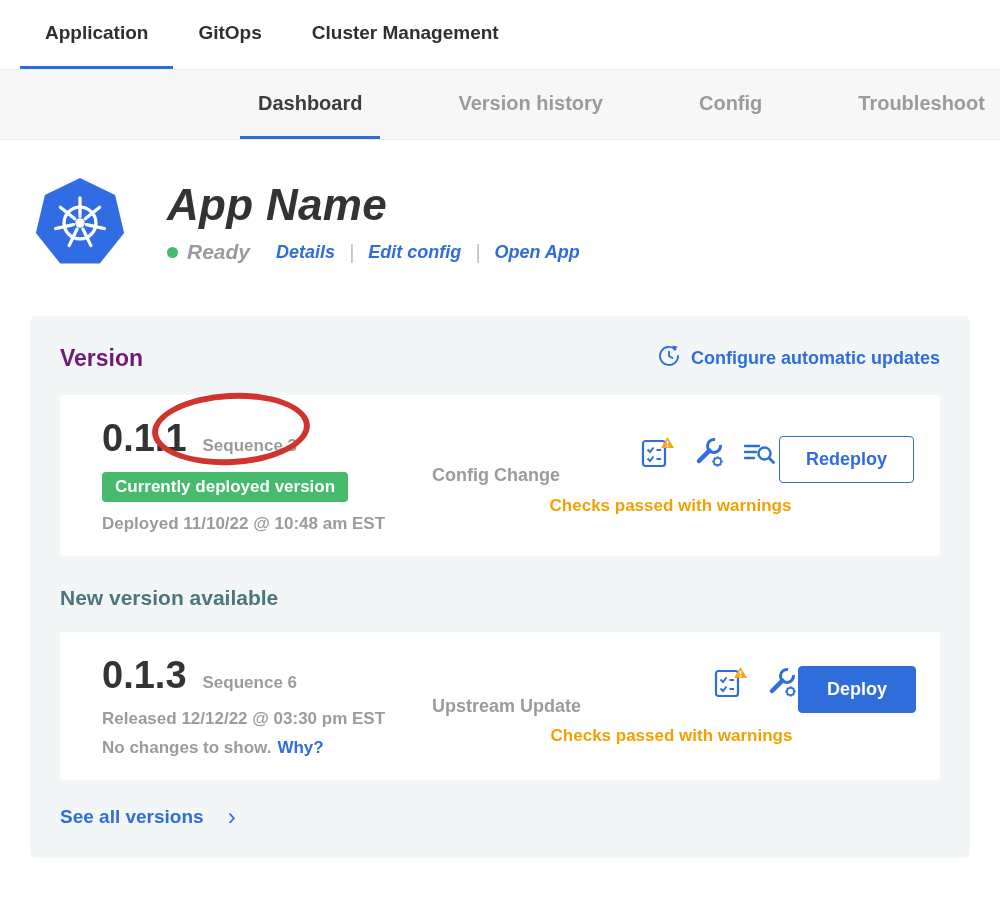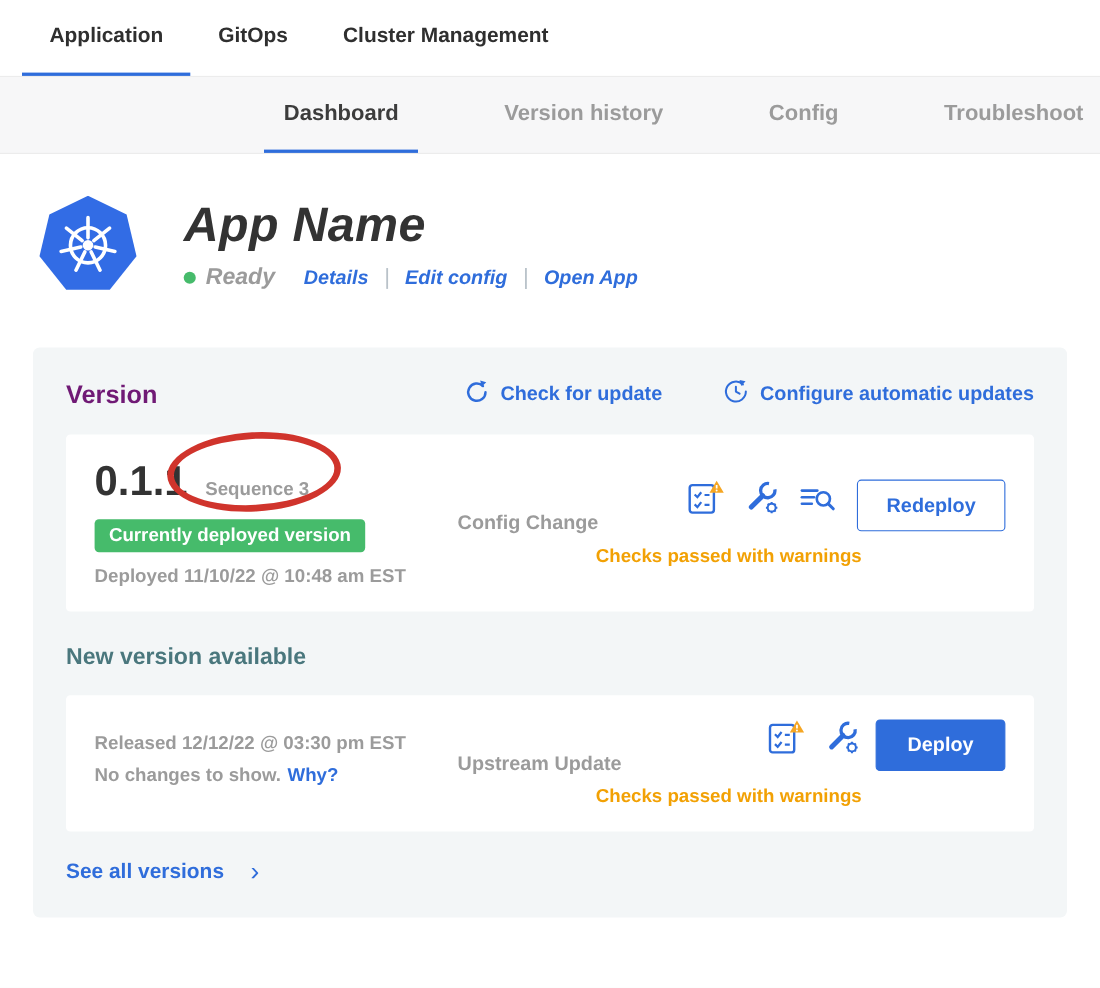--- a/index.html
+++ b/index.html
@@ -38,21 +38,21 @@
   .hlink{font-size:18px;font-weight:bold;color:var(--blue);cursor:pointer;text-decoration:none;}
   .hsep{color:#b9c2c9;font-size:20px;margin:0 14px;font-weight:400;}
   
   .main{margin:48px 30px 0 30px;background:#f3f6f7;border-radius:6px;padding:28px 30px 30px;}
   .version-row{display:flex;align-items:center;}
   .version-h{font-size:23px;font-weight:bold;color:#701a75;}
   .actions{margin-left:auto;display:flex;gap:55px;}
   .action{display:flex;align-items:center;gap:10px;color:var(--blue);font-weight:bold;font-size:18px;cursor:pointer;white-space:nowrap;}
   
   .vcard{background:#fff;border-radius:4px;padding:22px 26px;margin-top:22px;display:flex;position:relative;}
-  .v-left{width:330px;flex:none;}
+  .v-left{width:330px;flex:none;margin-left:16px;}
   .v-ver-row{display:flex;align-items:baseline;}
   .v-ver{font-size:38px;font-weight:bold;color:#333;}
   .v-seq{margin-left:16px;font-size:17px;font-weight:600;color:var(--gray);}
   .badge{display:inline-block;margin-top:12px;background:var(--green);color:#fff;font-weight:bold;font-size:17px;padding:5px 13px;border-radius:4px;}
   .v-date{margin-top:12px;color:var(--gray);font-weight:600;font-size:17px;white-space:nowrap;}
   .v-nochanges{margin-top:9px;color:var(--gray);font-weight:600;font-size:17px;}
   .why-link{color:var(--blue);font-weight:bold;margin-left:6px;cursor:pointer;}
   .v-mid{width:185px;flex:none;align-self:center;color:#9b9b9b;font-weight:bold;font-size:18px;}
   .v-right{flex:1;align-self:center;}
   .v-right-top{display:flex;align-items:flex-start;}
@@ -131,29 +131,20 @@
   </div>
 </div>
 
 <div class="main">
 
   <div class="version-row">
     <div class="version-h">Version</div>
     <div class="actions">
       <div class="action">
         <span>
-          <svg viewBox="0 0 24 24" width="23" height="23" aria-hidden="true">
-            <path d="M20.2 12a8.2 8.2 0 1 1-2.4-5.8" fill="none" stroke="#2f6ddb" stroke-width="2.3" stroke-linecap="round"></path>
-            <polygon points="15.2,0.9 20.9,2.6 16.6,6.9" fill="#2f6ddb"></polygon>
-          </svg>
-        </span>
-        <span>Check for update</span>
-      </div>
-      <div class="action">
-        <span>
           <svg viewBox="0 0 26 26" width="24" height="24" aria-hidden="true">
             <path d="M22.8 13a9.8 9.8 0 1 1-2.9-7" fill="none" stroke="#2f6ddb" stroke-width="2" stroke-linecap="round"></path>
             <polygon points="16.6,1.6 22.5,2.9 18.3,7.4" fill="#2f6ddb"></polygon>
             <path d="M13 8.2 V13 l3.6 2.1" fill="none" stroke="#2f6ddb" stroke-width="2" stroke-linecap="round" stroke-linejoin="round"></path>
           </svg>
         </span>
         <span>Configure automatic updates</span>
       </div>
     </div>
   </div>
@@ -216,20 +207,24 @@
         <button class="btn btn-outline">Redeploy</button>
       </div>
       <div class="warning">Checks passed with warnings</div>
     </div>
   </div>
 
   <div class="new-version-h">New version available</div>
 
   <div class="vcard">
     <div class="v-left">
+      <div class="v-ver-row">
+        <span class="v-ver">0.1.3</span>
+        <span class="v-seq">Sequence 6</span>
+      </div>
       <div class="v-date">Released 12/12/22 @ 03:30 pm EST</div>
       <div class="v-nochanges">
         <span>No changes to show.</span><span class="why-link">Why?</span>
       </div>
     </div>
     <div class="v-mid">Upstream Update</div>
     <div class="v-right">
       <div class="v-right-top">
         <div class="icon-group two">
           <span class="icon-btn">

